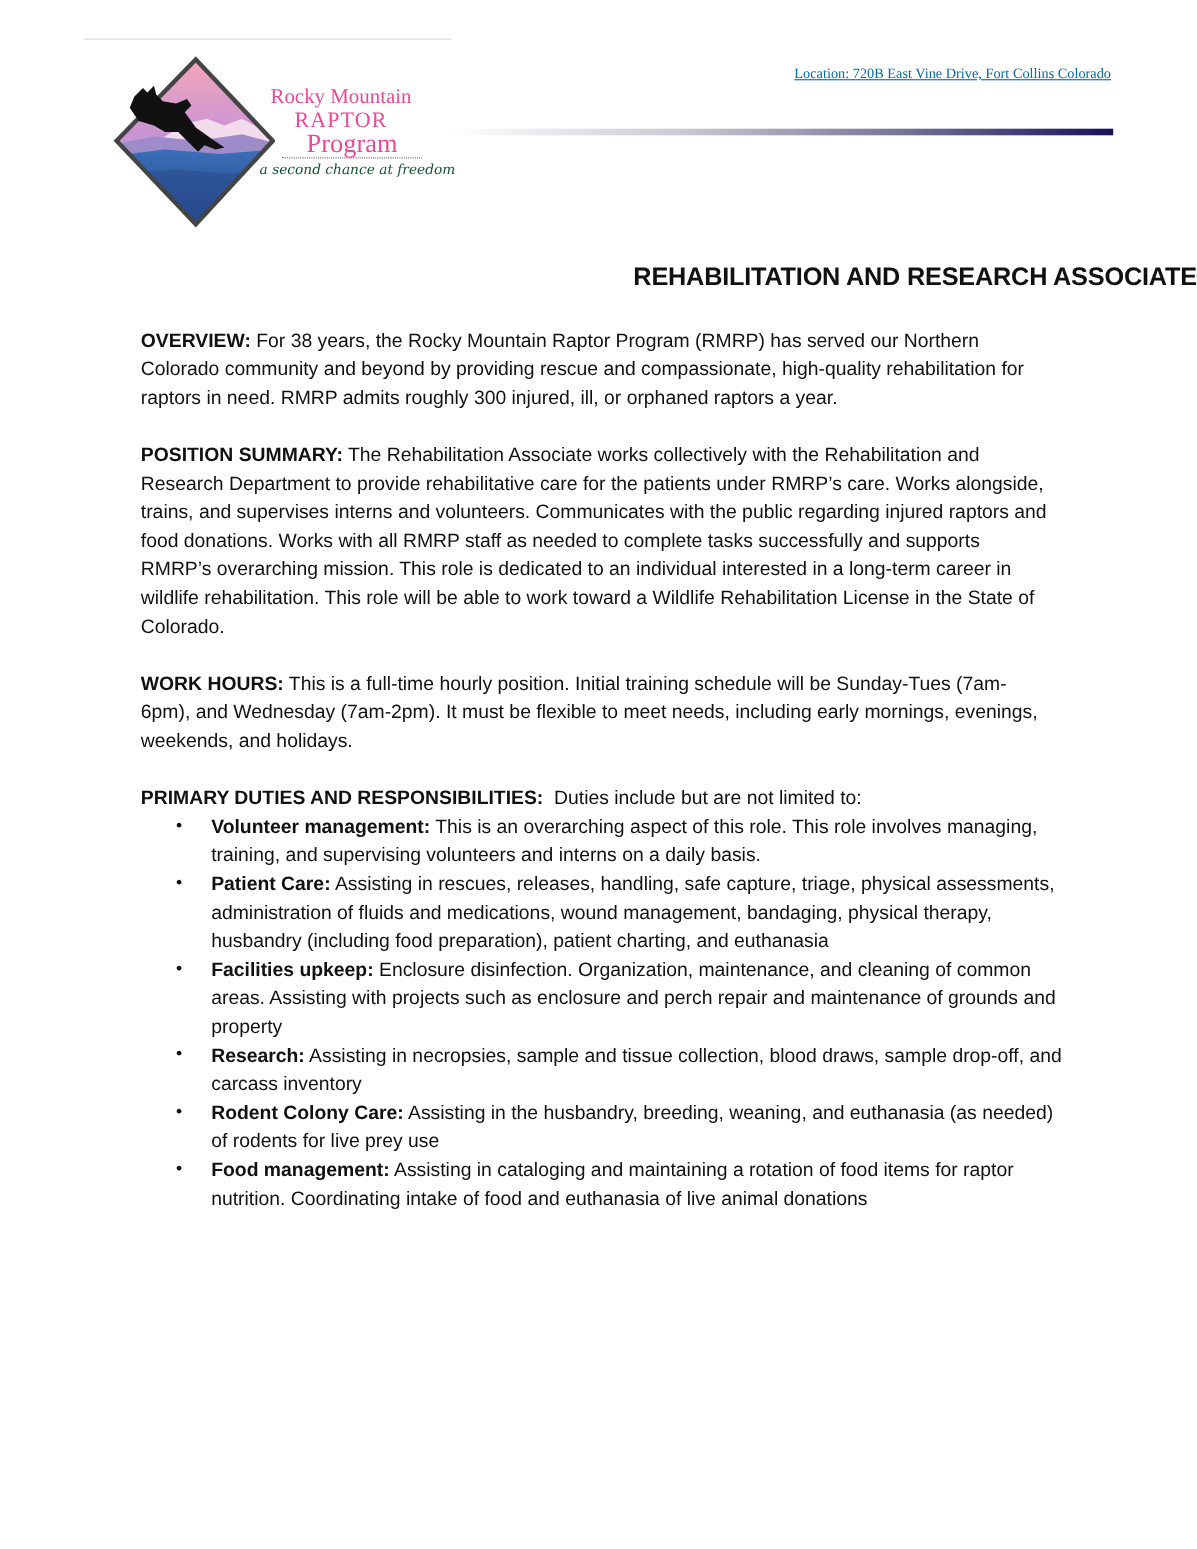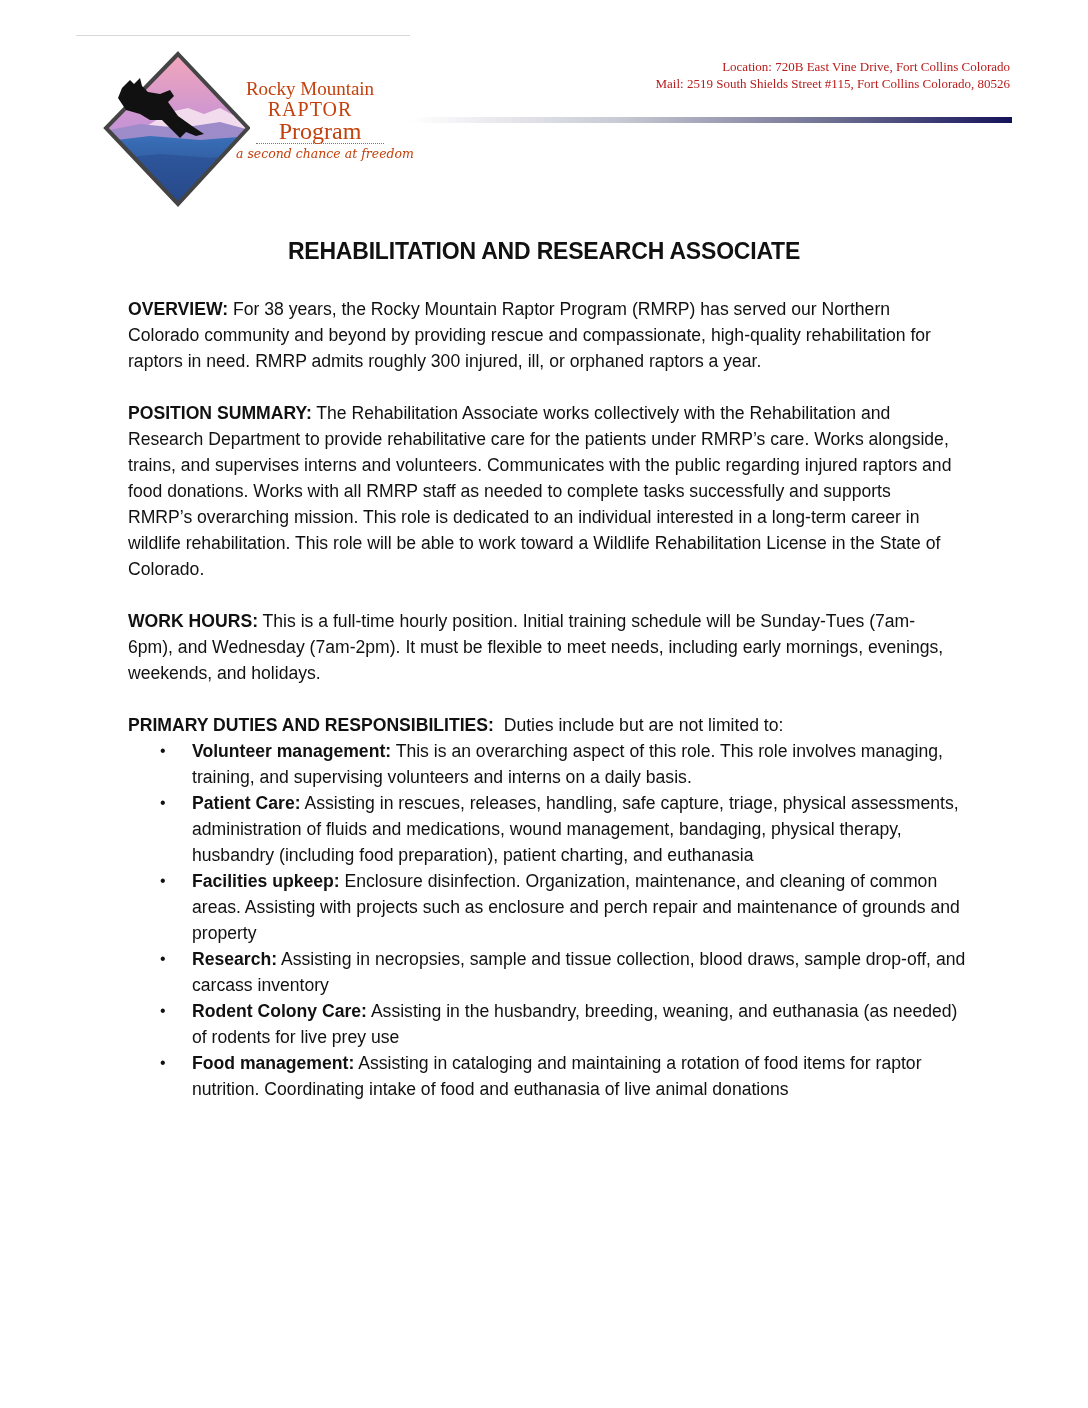--- a/index.html
+++ b/index.html
@@ -1,27 +1,27 @@
 <!DOCTYPE html>
 <html><head>
 <meta charset="utf-8">
 <style>
   html, body { margin: 0; padding: 0; background: #ffffff; }
   body { width: 1088px; height: 1408px; position: relative; overflow: hidden; color: #111; }
   .top-rule { position: absolute; left: 76px; top: 35px; width: 334px; height: 1px; background: #d8d8d8; }
   .logo { position: absolute; left: 100px; top: 50px; width: 290px; height: 160px; }
-  .logo-text { position: absolute; left: 236px; top: 80px; font-family: "Liberation Serif", serif; color: #c2410c; text-align: center; width: 148px; }
+  .logo-text { position: absolute; left: 236px; top: 80px; font-family: "Liberation Serif", serif; color: #ec4899; text-align: center; width: 148px; }
   .logo-line1 { font-size: 19px; line-height: 18px; display: block; }
   .logo-line2 { font-size: 20px; line-height: 22px; letter-spacing: 1px; display: block; }
   .logo-line3 { font-size: 24px; line-height: 22px; display: block; border-bottom: 1px dotted #777; padding-bottom: 1px; margin-left: 20px; }
-  .logo-tagline { position: absolute; left: 236px; top: 146px; font-family: "DejaVu Serif", serif; font-style: italic; font-size: 12.5px; color: #c2410c; white-space: nowrap; }
-  .contact { position: absolute; right: 78px; top: 58px; text-align: right; font-family: "Liberation Serif", serif; font-size: 13px; line-height: 17px; color: #b91c1c; }
+  .logo-tagline { position: absolute; left: 236px; top: 146px; font-family: "DejaVu Serif", serif; font-style: italic; font-size: 12.5px; color: #14532d; white-space: nowrap; }
+  .contact { position: absolute; right: 78px; top: 58px; text-align: right; font-family: "Liberation Serif", serif; font-size: 13px; line-height: 17px; color: #0369a1; text-decoration: underline; }
   .contact div { white-space: nowrap; }
   .header-bar { position: absolute; left: 410px; top: 117px; width: 602px; height: 6px; background: linear-gradient(to right, #ffffff 0%, #c9c9d4 35%, #6f6f92 70%, #15125a 100%); }
-  .title { position: absolute; left: 0; width: 1088px; top: 238px; text-align: center; font-family: "Liberation Sans", sans-serif; font-weight: bold; font-size: 23px; letter-spacing: -0.2px; }
+  .title { position: absolute; left: 0; width: 1088px; top: 238px; text-align: right; font-family: "Liberation Sans", sans-serif; font-weight: bold; font-size: 23px; letter-spacing: -0.2px; }
   .content { position: absolute; left: 128px; top: 296px; width: 840px; font-family: "Liberation Sans", sans-serif; font-size: 17.6px; line-height: 26px; }
   .para { margin: 0 16px 26px 0; }
   .label { font-weight: bold; }
   ul.duties { list-style: none; margin: 0; padding: 0; }
   ul.duties li { position: relative; padding-left: 64px; }
   ul.duties li .bullet { position: absolute; left: 32px; top: 0; font-size: 16px; }
 </style>
 </head>
 <body>
 
@@ -56,21 +56,20 @@
 </div>
 <div class="logo-text">
   <span class="logo-line1">Rocky Mountain</span>
   <span class="logo-line2">RAPTOR</span>
   <span class="logo-line3">Program</span>
 </div>
 <div class="logo-tagline">a second chance at freedom</div>
 
 <div class="contact">
   <div>Location: 720B East Vine Drive, Fort Collins Colorado</div>
-  <div>Mail: 2519 South Shields Street #115, Fort Collins Colorado, 80526</div>
 </div>
 <div class="header-bar"></div>
 
 <div class="title">REHABILITATION AND RESEARCH ASSOCIATE</div>
 
 <div class="content">
   <p class="para"><span class="label">OVERVIEW:</span><span>  For 38 years, the Rocky Mountain Raptor Program (RMRP) has served our Northern Colorado community and beyond by providing rescue and compassionate, high-quality rehabilitation for raptors in need. RMRP admits roughly 300 injured, ill, or orphaned raptors a year.</span></p>
   <p class="para"><span class="label">POSITION SUMMARY:</span><span> The Rehabilitation Associate works collectively with the Rehabilitation and Research Department to provide rehabilitative care for the patients under RMRP’s care. Works alongside, trains, and supervises interns and volunteers. Communicates with the public regarding injured raptors and food donations. Works with all RMRP staff as needed to complete tasks successfully and supports RMRP’s overarching mission. This role is dedicated to an individual interested in a long-term career in wildlife rehabilitation. This role will be able to work toward a Wildlife Rehabilitation License in the State of Colorado.</span></p>
   <p class="para"><span class="label">WORK HOURS:</span><span> This is a full-time hourly position. Initial training schedule will be Sunday-Tues (7am-6pm), and Wednesday (7am-2pm). It must be flexible to meet needs, including early mornings, evenings, weekends, and holidays.</span></p>
   <div>

